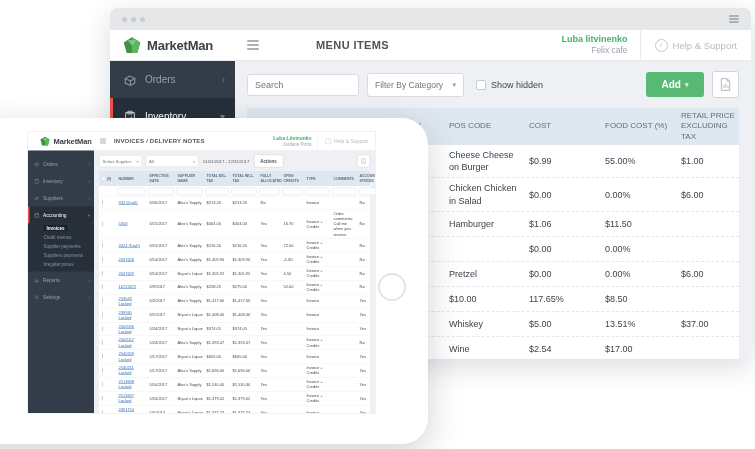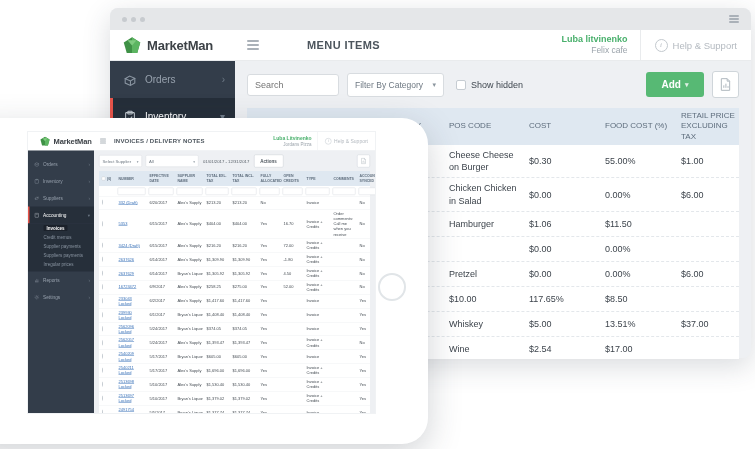--- a/index.html
+++ b/index.html
@@ -17,33 +17,33 @@
   
   .bw{position:absolute;left:110px;top:8px;width:641px;height:350px;border-radius:8px;background:#eef0f3;box-shadow:0 8px 28px rgba(45,55,70,.18);z-index:1;}
   .chrome{height:22px;background:#e5e7e9;border-radius:8px 8px 0 0;display:flex;align-items:center;padding:0 12px;}
   .dot{width:5px;height:5px;border-radius:50%;background:#c7cbcf;margin-right:4px;}
   .chrome .sp{flex:1;}
   .chrome .bars i{width:10px;height:1.5px;margin:1.5px 0;}
   .bw-head{height:30px;background:#fff;display:flex;align-items:center;border-bottom:1px solid #e9ebed;}
   .bw-logo{width:125px;display:flex;align-items:center;gap:6px;padding-left:13px;box-sizing:border-box;flex-shrink:0;}
   .bw-logo .logo-txt{font-size:13px;}
   .bw-burger{margin-left:12px;}
-  .bw-title{font-size:11px;font-weight:bold;color:#4c555d;letter-spacing:.4px;margin-left:12px;padding-left:36px;}
+  .bw-title{font-size:11px;font-weight:bold;color:#4c555d;letter-spacing:.4px;margin-left:21px;padding-left:36px;}
   .bw-user{margin-left:auto;text-align:right;padding-right:12px;line-height:1.3;}
   .bw-user .uname{font-size:9px;display:block;}
   .bw-user .uorg{font-size:8.5px;display:block;}
   .bw-help{border-left:1px solid #e9ebed;align-self:stretch;display:flex;align-items:center;gap:5px;padding:0 14px;color:#b4bac0;font-size:9.5px;}
   .bw-body{display:flex;height:298px;overflow:hidden;border-radius:0 0 8px 8px;}
   .bw-side{width:125px;background:#333d4a;flex-shrink:0;}
   .bw-item{height:37px;display:flex;align-items:center;gap:8px;padding:0 10px 0 13px;color:#98a2ae;font-size:10px;}
   .bw-item .chev{margin-left:auto;font-size:10px;}
   .bw-item.active{background:#252e39;border-left:3px solid #e8544a;padding-left:10px;color:#fff;}
   .bw-main{flex:1;padding:10px 12px 0;box-sizing:border-box;min-width:0;}
   .bw-toolbar{display:flex;align-items:center;gap:8px;}
-  .search{width:92px;height:22px;border:1px solid #d8dce0;border-radius:3px;background:#fff;font-size:9px;color:#6e7882;padding:0 7px;box-sizing:border-box;outline:none;font-family:"Liberation Sans",sans-serif;}
+  .search{width:112px;height:22px;border:1px solid #d8dce0;border-radius:3px;background:#fff;font-size:9px;color:#6e7882;padding:0 7px;box-sizing:border-box;outline:none;font-family:"Liberation Sans",sans-serif;}
   .fselect{width:97px;height:24px;border:1px solid #d8dce0;border-radius:3px;background:#fff;display:flex;align-items:center;justify-content:space-between;padding:0 7px;box-sizing:border-box;font-size:8.5px;color:#6e7882;}
   .shidden{display:flex;align-items:center;gap:5px;margin-left:4px;}
   .cbx{width:10px;height:10px;border:1px solid #c6ccd2;border-radius:2px;background:#fff;box-sizing:border-box;flex-shrink:0;}
   .shlabel{font-size:9px;font-weight:normal;color:#3f474f;}
   .add{margin-left:auto;width:58px;height:25px;background:#57b974;border-radius:3px;color:#fff;font-size:10px;font-weight:bold;display:flex;align-items:center;justify-content:center;gap:4px;}
   .add .caret{color:#def0e4;}
   .bw-toolbar .export-btn{width:25px;height:25px;}
   .bw-table{margin-top:10px;background:#fff;}
   .bw-grid{display:grid;grid-template-columns:52px 70px 72px 80px 76px 76px 66px;}
   .bw-hrow{background:#dfe8f1;min-height:30px;align-items:center;}
@@ -196,21 +196,21 @@
             <div class="bw-hcell">FOOD COST (%)</div>
             <div class="bw-hcell">RETAIL PRICE EXCLUDING TAX</div>
           </div>
           <div>
 
               <div class="bw-grid bw-row">
                 <div class="bw-cell"></div>
                 <div class="bw-cell"></div>
                 <div class="bw-cell"></div>
                 <div class="bw-cell">Cheese Cheese on Burger</div>
-                <div class="bw-cell">$0.30</div>
+                <div class="bw-cell">$0.99</div>
                 <div class="bw-cell">55.00%</div>
                 <div class="bw-cell">$1.00</div>
               </div>
 
               <div class="bw-grid bw-row">
                 <div class="bw-cell"></div>
                 <div class="bw-cell"></div>
                 <div class="bw-cell"></div>
                 <div class="bw-cell">Chicken Chicken in Salad</div>
                 <div class="bw-cell">$0.00</div>

